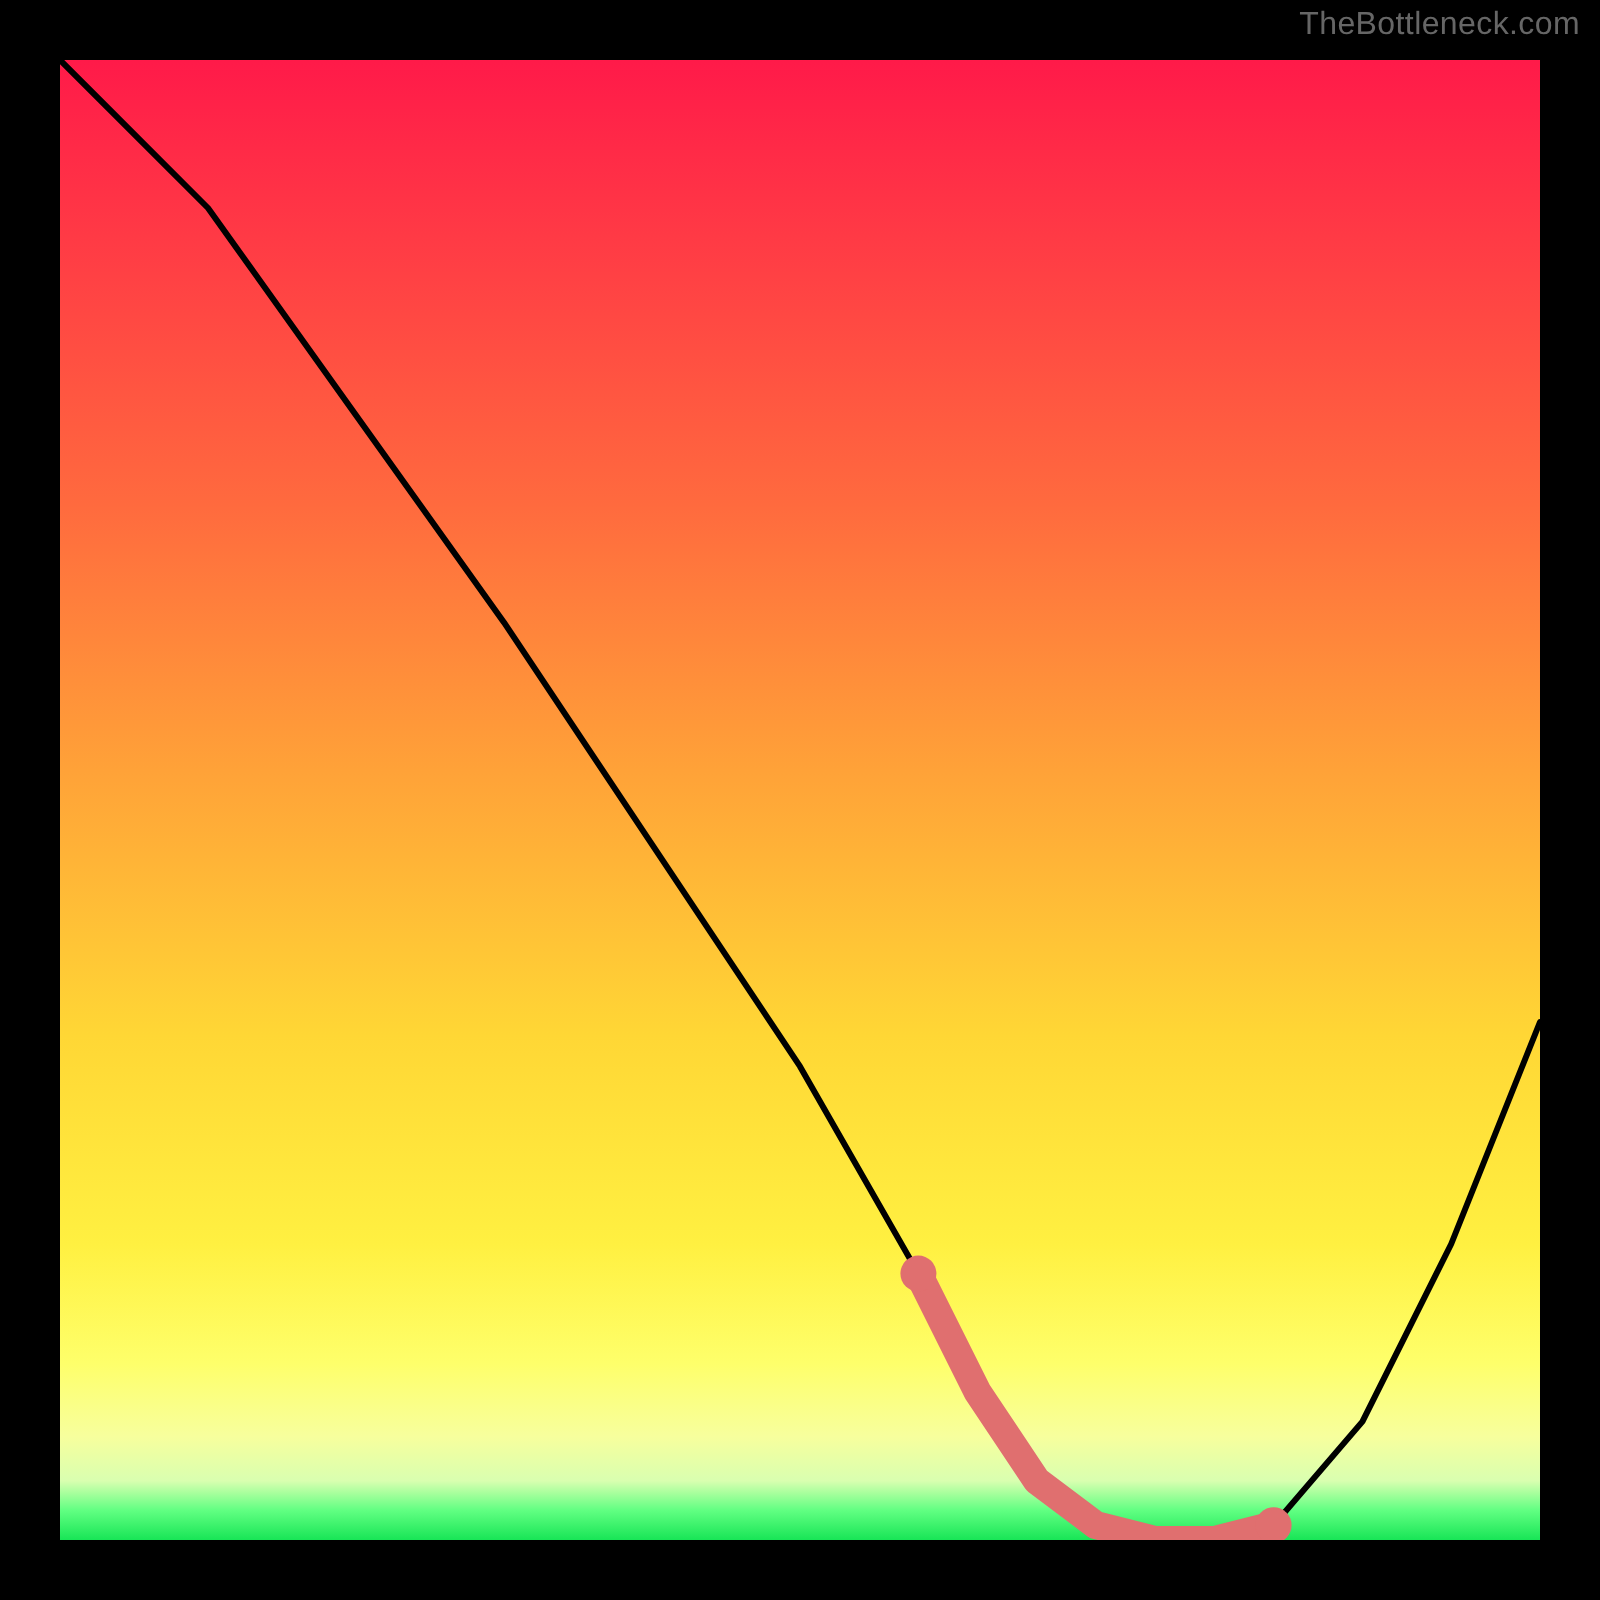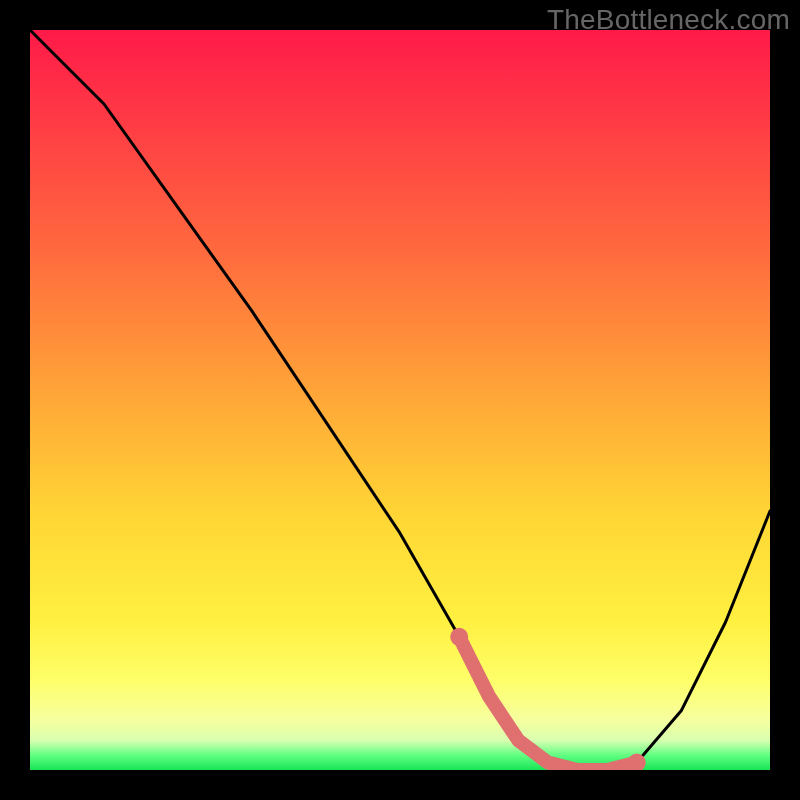--- a/index.html
+++ b/index.html
@@ -15,21 +15,21 @@
     position: relative;
     width: 800px;
     height: 800px;
     background: #000;
   }
   .watermark {
     position: absolute;
     top: 4px;
     right: 10px;
     color: #666;
-    font-size: 28px;
+    font-size: 16px;
     font-weight: 500;
     letter-spacing: 0.2px;
   }
   .plot-area {
     position: absolute;
     left: 30px;
     top: 30px;
     width: 740px;
     height: 740px;
     

